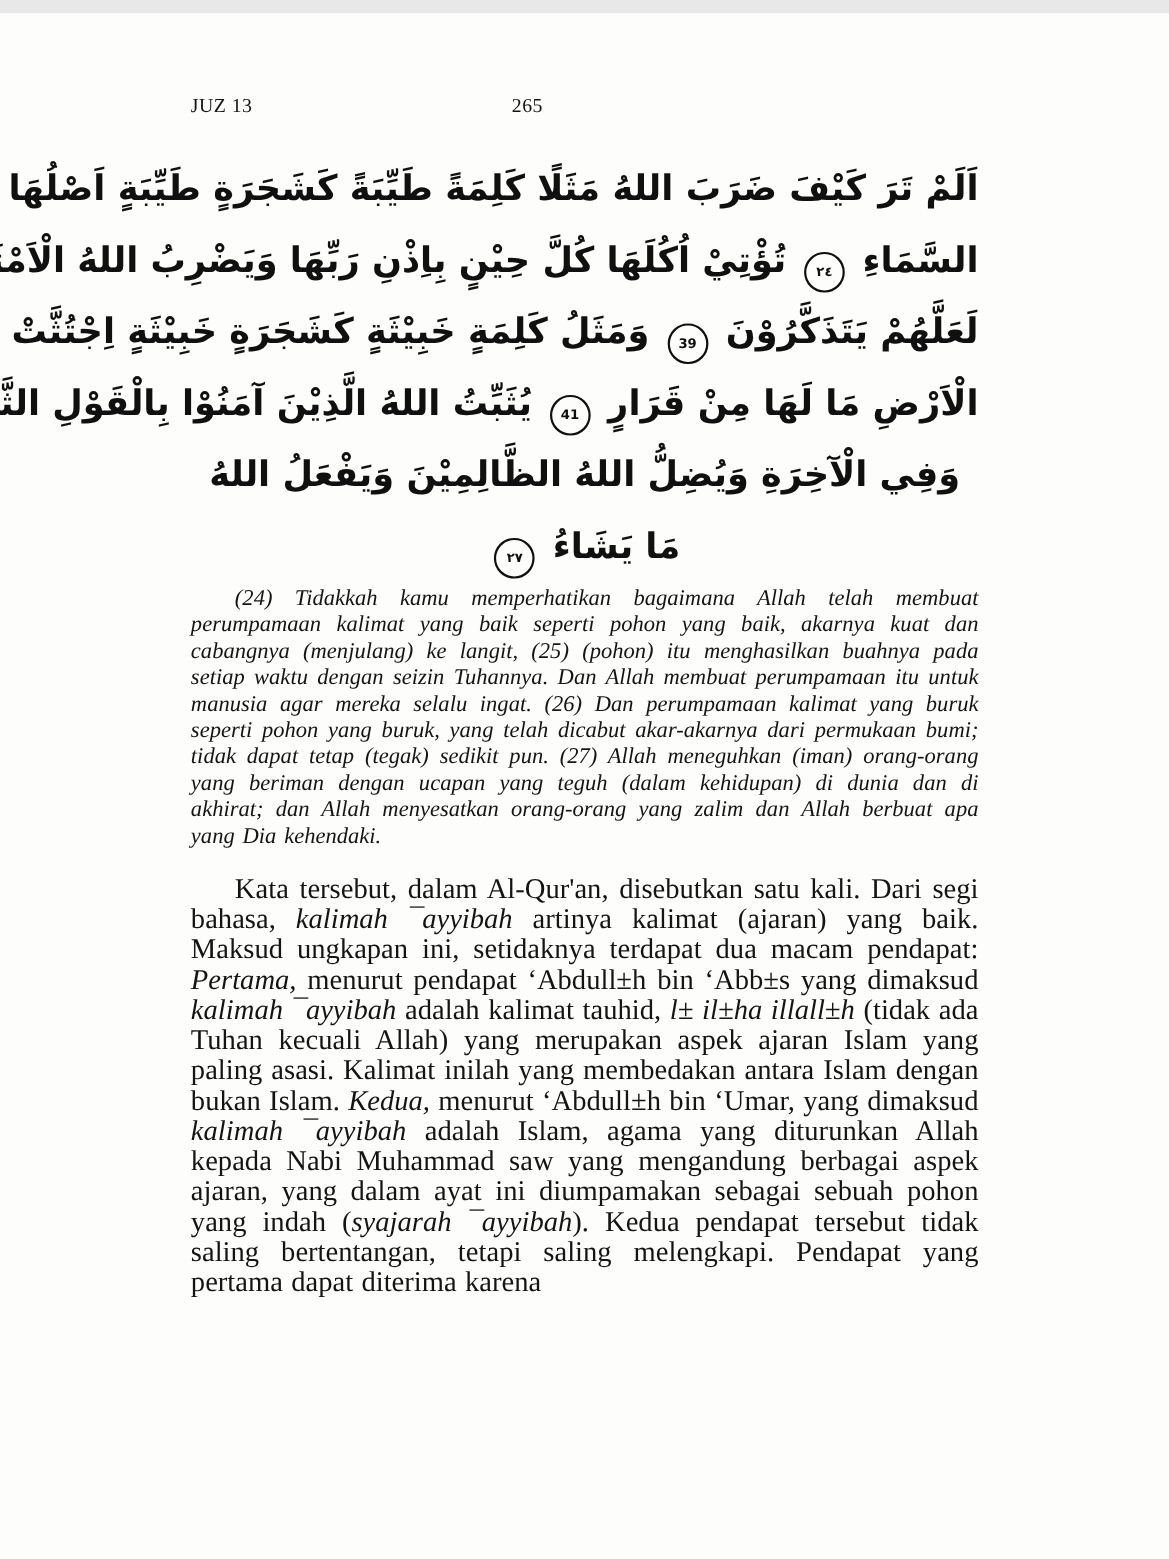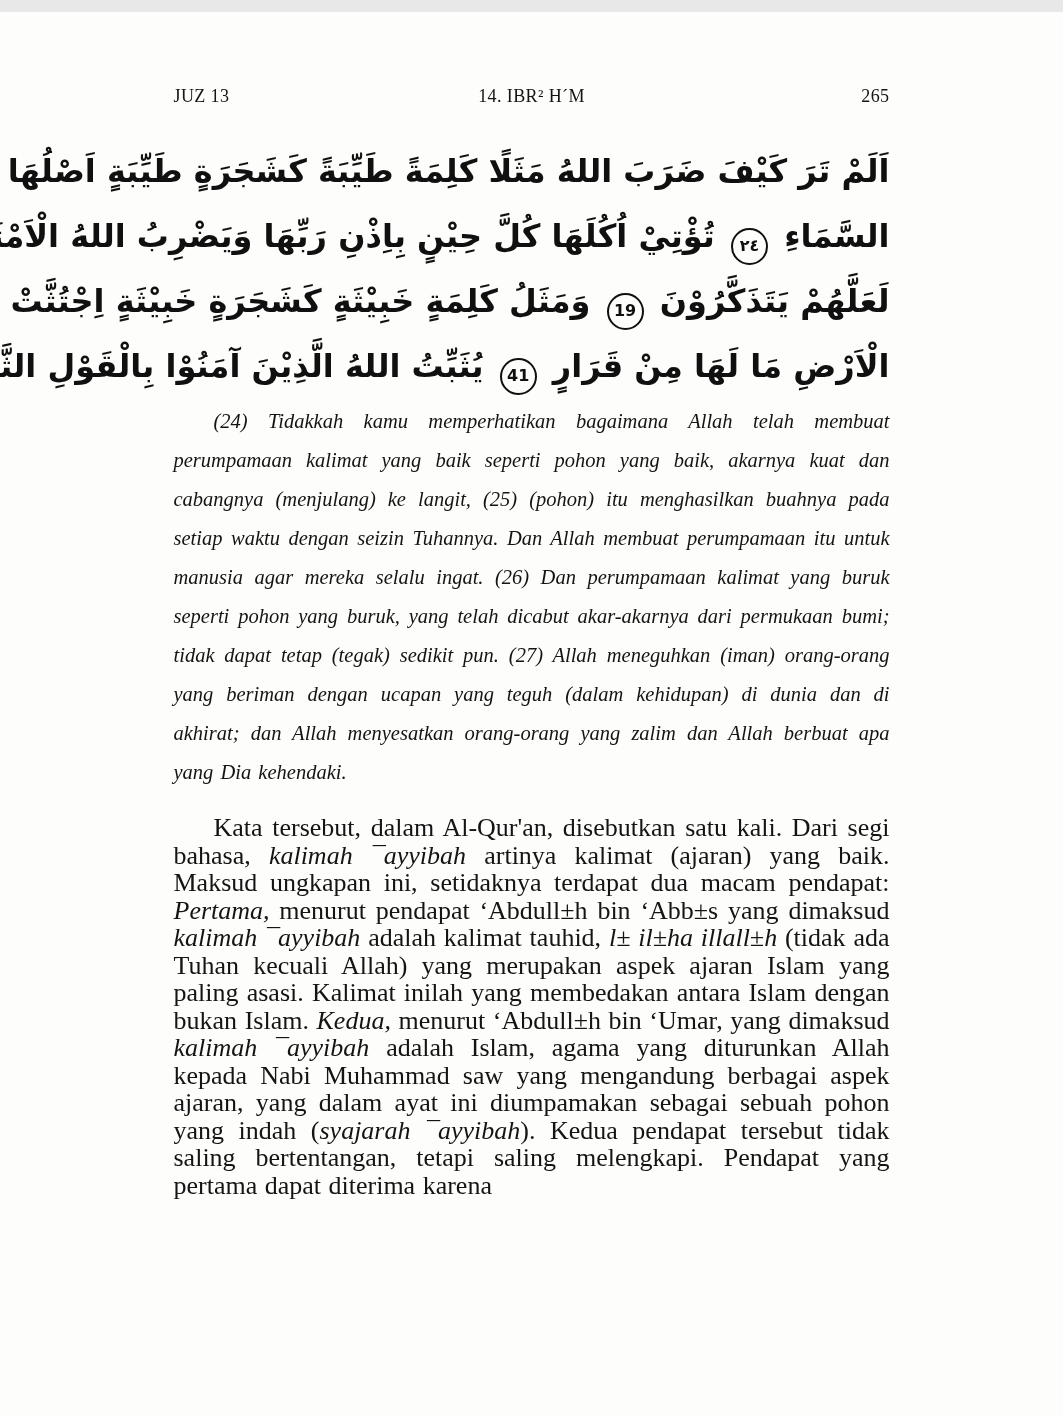--- a/index.html
+++ b/index.html
@@ -41,34 +41,34 @@
     white-space:nowrap;
     color:#101010;
     text-align:justify;
     text-align-last:justify;
   }
   .qline.center{text-align:center;text-align-last:center;white-space:normal;}
   .ayah{
     display:inline-flex;align-items:center;justify-content:center;
     width:33px;height:33px;
     border:2.5px solid #101010;border-radius:50%;
-    font-size:16px;line-height:1;
+    font-size:12px;line-height:1;
     vertical-align:-4px;
     margin:0 5px;
   }
 
   
   .terjemah-heading{
     margin:26px 0 0 0;
     font-size:21px;font-weight:bold;
   }
   .trans{
     margin:3px 0 0 0;
     font-style:italic;
-    font-size:20.5px;line-height:39px;
+    font-size:20.5px;line-height:24px;
     text-align:justify;text-indent:40px;
     word-spacing:2px;
   }
 
   
   .kosakata{
     margin:34px 0 0 0;
     font-size:20.5px;line-height:27px;
   }
   .kosakata .ar{font-size:22px;}
@@ -89,30 +89,30 @@
   }
 </style>
 </head>
 <body>
 
 <div class="page">
   <div class="content">
 
     <header class="running-head">
       <span class="left">JUZ 13</span>
-      <span class="center">14. IBR² H´M</span>
       <span class="right">265</span>
     </header>
 
 
     <div class="quran">
       <div class="qline"><span>اَلَمْ تَرَ كَيْفَ ضَرَبَ اللهُ مَثَلًا كَلِمَةً طَيِّبَةً كَشَجَرَةٍ طَيِّبَةٍ اَصْلُهَا ثَابِتٌ وَّفَرْعُهَا فِي</span></div>
       <div class="qline"><span>السَّمَاءِ </span><span class="ayah">٢٤</span><span> تُؤْتِيْ اُكُلَهَا كُلَّ حِيْنٍ بِاِذْنِ رَبِّهَا وَيَضْرِبُ اللهُ الْاَمْثَالَ لِلنَّاسِ</span></div>
-      <div class="qline"><span>لَعَلَّهُمْ يَتَذَكَّرُوْنَ </span><span class="ayah">19</span><span> وَمَثَلُ كَلِمَةٍ خَبِيْثَةٍ كَشَجَرَةٍ خَبِيْثَةٍ اِجْتُثَّتْ مِنْ فَوْقِ</span></div>
+      <div class="qline"><span>لَعَلَّهُمْ يَتَذَكَّرُوْنَ </span><span class="ayah">39</span><span> وَمَثَلُ كَلِمَةٍ خَبِيْثَةٍ كَشَجَرَةٍ خَبِيْثَةٍ اِجْتُثَّتْ مِنْ فَوْقِ</span></div>
       <div class="qline"><span>الْاَرْضِ مَا لَهَا مِنْ قَرَارٍ </span><span class="ayah">41</span><span> يُثَبِّتُ اللهُ الَّذِيْنَ آمَنُوْا بِالْقَوْلِ الثَّابِتِ فِي الْحَيَاةِ الدُّنْيَا</span></div>
+      <div class="qline center"><span>وَفِي الْآخِرَةِ وَيُضِلُّ اللهُ الظَّالِمِيْنَ وَيَفْعَلُ اللهُ مَا يَشَاءُ </span><span class="ayah">٢٧</span></div>
     </div>
 
     <section>
       <p class="trans">(24) Tidakkah kamu memperhatikan bagaimana Allah telah membuat perumpamaan kalimat yang baik seperti pohon yang baik, akarnya kuat dan cabangnya (menjulang) ke langit, (25) (pohon) itu menghasilkan buahnya pada setiap waktu dengan seizin Tuhannya. Dan Allah membuat perumpamaan itu untuk manusia agar mereka selalu ingat. (26) Dan perumpamaan kalimat yang buruk seperti pohon yang buruk, yang telah dicabut akar-akarnya dari permukaan bumi; tidak dapat tetap (tegak) sedikit pun. (27) Allah meneguhkan (iman) orang-orang yang beriman dengan ucapan yang teguh (dalam kehidupan) di dunia dan di akhirat; dan Allah menyesatkan orang-orang yang zalim dan Allah berbuat apa yang Dia kehendaki.</p>
     </section>
 
 
     <p class="bodypara"><span>Kata tersebut, dalam Al-Qur'an, disebutkan satu kali. Dari segi bahasa, </span><span class="i">kalimah ¯ayyibah</span><span> artinya kalimat (ajaran) yang baik. Maksud ungkapan ini, setidaknya terdapat dua macam pendapat: </span><span class="i">Pertama,</span><span> menurut pendapat ‘Abdull±h bin ‘Abb±s yang dimaksud </span><span class="i">kalimah ¯ayyibah</span><span> adalah kalimat tauhid, </span><span class="i">l± il±ha illall±h</span><span> (tidak ada Tuhan kecuali Allah) yang merupakan aspek ajaran Islam yang paling asasi. Kalimat inilah yang membedakan antara Islam dengan bukan Islam. </span><span class="i">Kedua,</span><span> menurut ‘Abdull±h bin ‘Umar, yang dimaksud </span><span class="i">kalimah ¯ayyibah</span><span> adalah Islam, agama yang diturunkan Allah kepada Nabi Muhammad saw yang mengandung berbagai aspek ajaran, yang dalam ayat ini diumpamakan sebagai sebuah pohon yang indah (</span><span class="i">syajarah ¯ayyibah</span><span>). Kedua pendapat tersebut tidak saling bertentangan, tetapi saling melengkapi. Pendapat yang pertama dapat diterima karena</span></p>
 
   </div>

